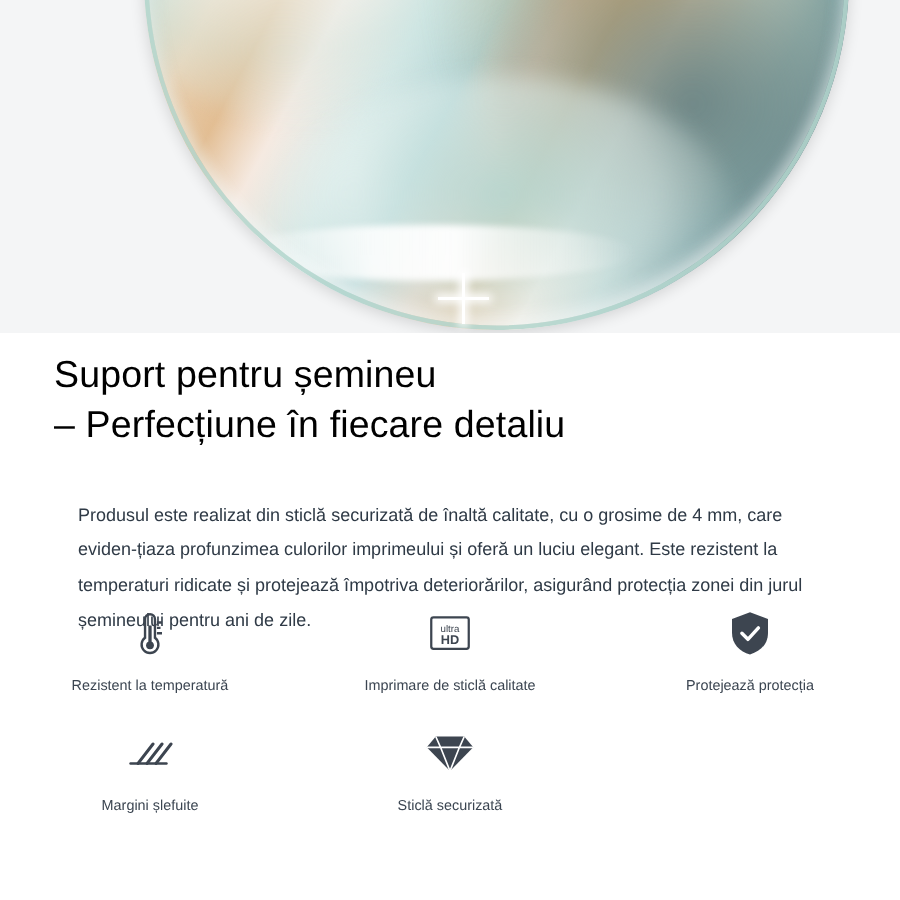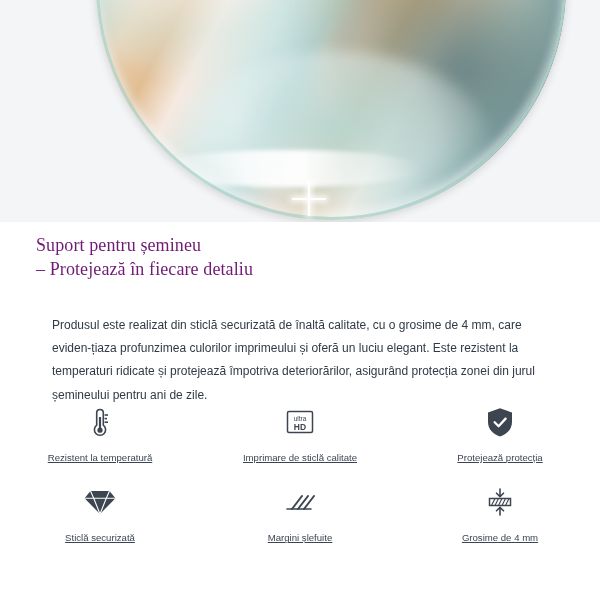--- a/index.html
+++ b/index.html
@@ -158,24 +158,24 @@
   
   .content {
     position: absolute;
     left: 0;
     top: 222px;
     width: 600px;
   }
   .headline {
     margin: 0;
     padding: 12px 36px 0 36px;
-    font-family: Liberation Serif, serif;
-    font-size: 18px;
+    font-family: Liberation Sans, sans-serif;
+    font-size: 25px;
     line-height: 1.32;
-    color: #701a75;
+    color: #000000;
     font-weight: 400;
     letter-spacing: 0.1px;
   }
   .headline .line2 {
     display: block;
   }
   .body-copy {
     margin: 16px;
     padding: 16px 36px 0 36px;
     font-size: 12px;
@@ -207,21 +207,20 @@
     align-items: center;
     justify-content: center;
     color: #3d4550;
   }
   .feature-label {
     margin-top: 8px;
     font-size: 9.6px;
     color: #3b4551;
     text-align: center;
     line-height: 1.3;
-    text-decoration: underline;
   }
 </style>
 </head>
 <body>
 
 <div class="page">
 
   <div class="hero">
     <div class="hero-bg"></div>
     <div class="glass-disc">
@@ -231,21 +230,21 @@
       <div class="swirl-d"></div>
       <div class="glass-shine"></div>
       <div class="glass-edge"></div>
     </div>
     <div class="sparkle"></div>
   </div>
 
   <div class="content">
     <h1 class="headline">
       <span>Suport pentru șemineu</span>
-      <span class="line2">– Protejează în fiecare detaliu</span>
+      <span class="line2">– Perfecțiune în fiecare detaliu</span>
     </h1>
     <p class="body-copy">Produsul este realizat din sticlă securizată de înaltă calitate, cu o grosime de 4 mm, care eviden-țiaza profunzimea culorilor imprimeului și oferă un luciu elegant. Este rezistent la temperaturi ridicate și protejează împotriva deteriorărilor, asigurând protecția zonei din jurul șemineului pentru ani de zile.</p>
   </div>
 
   <div class="features">
 
     <div class="feature">
       <span class="feature-icon">
         <svg width="26" height="34" viewBox="0 0 26 34" fill="none" stroke="#3d4550" stroke-width="1.6">
           <path d="M13 4.5a3.3 3.3 0 0 1 3.3 3.3v12.4a5.6 5.6 0 1 1-6.6 0V7.8A3.3 3.3 0 0 1 13 4.5z"></path>
@@ -276,57 +275,36 @@
           <path d="M16 3.2 28 7.6v9.2c0 7.6-5 12.4-12 14.6-7-2.2-12-7-12-14.6V7.6L16 3.2z" fill="#3d4550"></path>
           <path d="M10.6 17.2l4 4 7-7.6" fill="none" stroke="#ffffff" stroke-width="2.3" stroke-linecap="round" stroke-linejoin="round"></path>
         </svg>
       </span>
       <span class="feature-label">Protejează protecția</span>
     </div>
 
     <div class="feature">
       <span class="feature-icon">
         <svg width="34" height="30" viewBox="0 0 34 30">
-          <path d="M7.5 4h19l6 7.2L17 27 1.5 11.2 7.5 4z" fill="#3d4550"></path>
-          <path d="M7.5 4l3.2 7.2h12.6L26.5 4M1.5 11.2h31M10.7 11.2 17 27l6.3-15.8" fill="none" stroke="#ffffff" stroke-width="1.1"></path>
-        </svg>
-      </span>
-      <span class="feature-label">Sticlă securizată</span>
-    </div>
-
-    <div class="feature">
-      <span class="feature-icon">
-        <svg width="34" height="30" viewBox="0 0 34 30">
           <g stroke="#3d4550" stroke-width="2" stroke-linecap="round">
             <line x1="9" y1="22" x2="19" y2="9"></line>
             <line x1="15" y1="22" x2="25" y2="9"></line>
             <line x1="21" y1="22" x2="31" y2="9"></line>
             <line x1="4" y1="22" x2="28" y2="22" stroke-width="1.6"></line>
           </g>
         </svg>
       </span>
       <span class="feature-label">Margini șlefuite</span>
     </div>
 
     <div class="feature">
       <span class="feature-icon">
-        <svg width="34" height="34" viewBox="0 0 34 34">
-          <g stroke="#3d4550" stroke-width="1.6" fill="none" stroke-linecap="round">
-            <line x1="17" y1="4" x2="17" y2="11"></line>
-            <path d="M13.5 8.2 17 11.6l3.5-3.4"></path>
-            <line x1="17" y1="30" x2="17" y2="23"></line>
-            <path d="M13.5 25.8 17 22.4l3.5 3.4"></path>
-          </g>
-          <rect x="6.5" y="13.5" width="21" height="7" fill="none" stroke="#3d4550" stroke-width="1.5"></rect>
-          <g stroke="#3d4550" stroke-width="1.1">
-            <line x1="8.5" y1="20.4" x2="12" y2="13.6"></line>
-            <line x1="12" y1="20.4" x2="15.5" y2="13.6"></line>
-            <line x1="15.5" y1="20.4" x2="19" y2="13.6"></line>
-            <line x1="19" y1="20.4" x2="22.5" y2="13.6"></line>
-            <line x1="22.5" y1="20.4" x2="26" y2="13.6"></line>
-          </g>
-        </svg>
-      </span>
-      <span class="feature-label">Grosime de 4 mm</span>
-    </div>
+        <svg width="34" height="30" viewBox="0 0 34 30">
+          <path d="M7.5 4h19l6 7.2L17 27 1.5 11.2 7.5 4z" fill="#3d4550"></path>
+          <path d="M7.5 4l3.2 7.2h12.6L26.5 4M1.5 11.2h31M10.7 11.2 17 27l6.3-15.8" fill="none" stroke="#ffffff" stroke-width="1.1"></path>
+        </svg>
+      </span>
+      <span class="feature-label">Sticlă securizată</span>
+    </div>
+
 
   </div>
 </div>
 
 </body></html>

